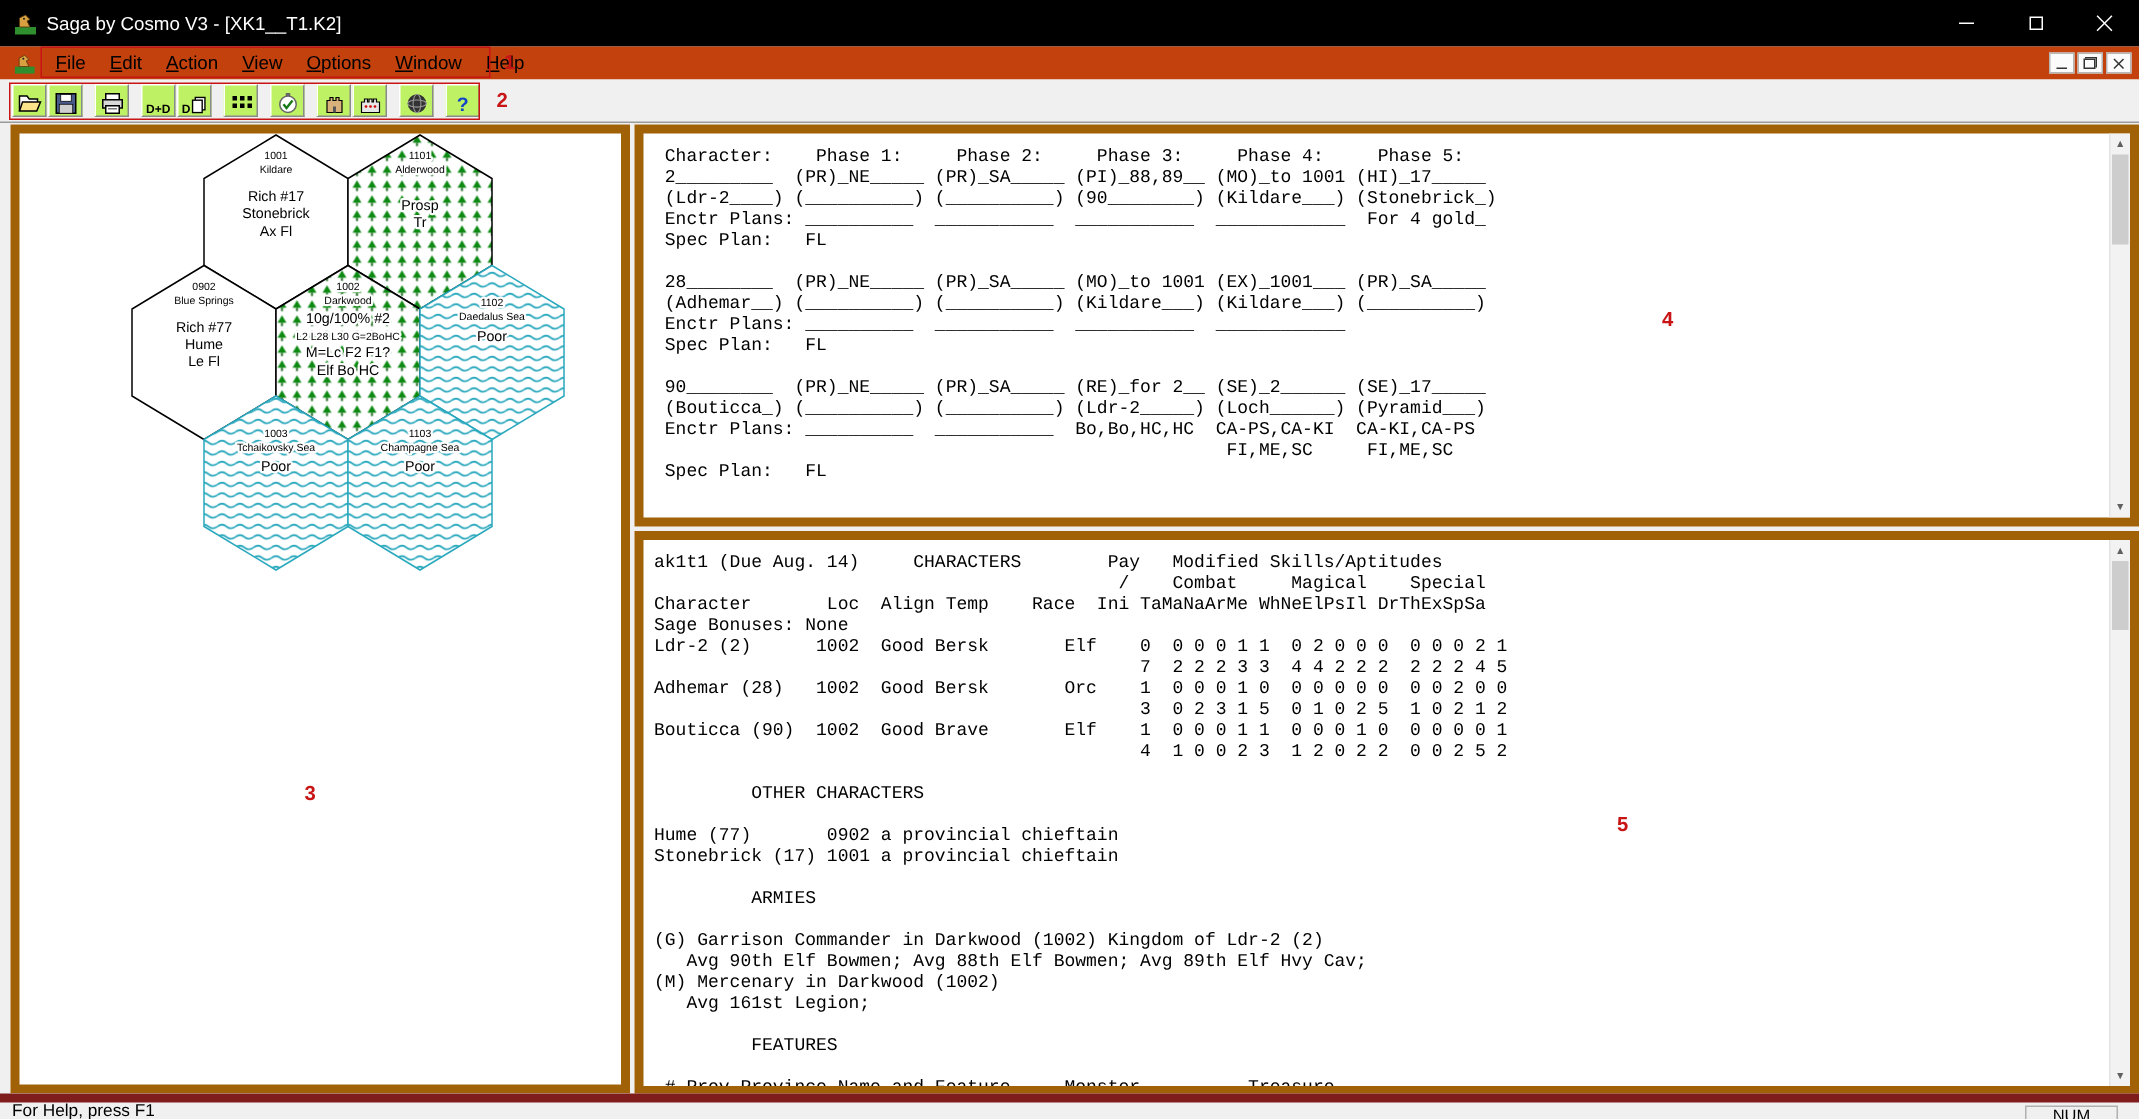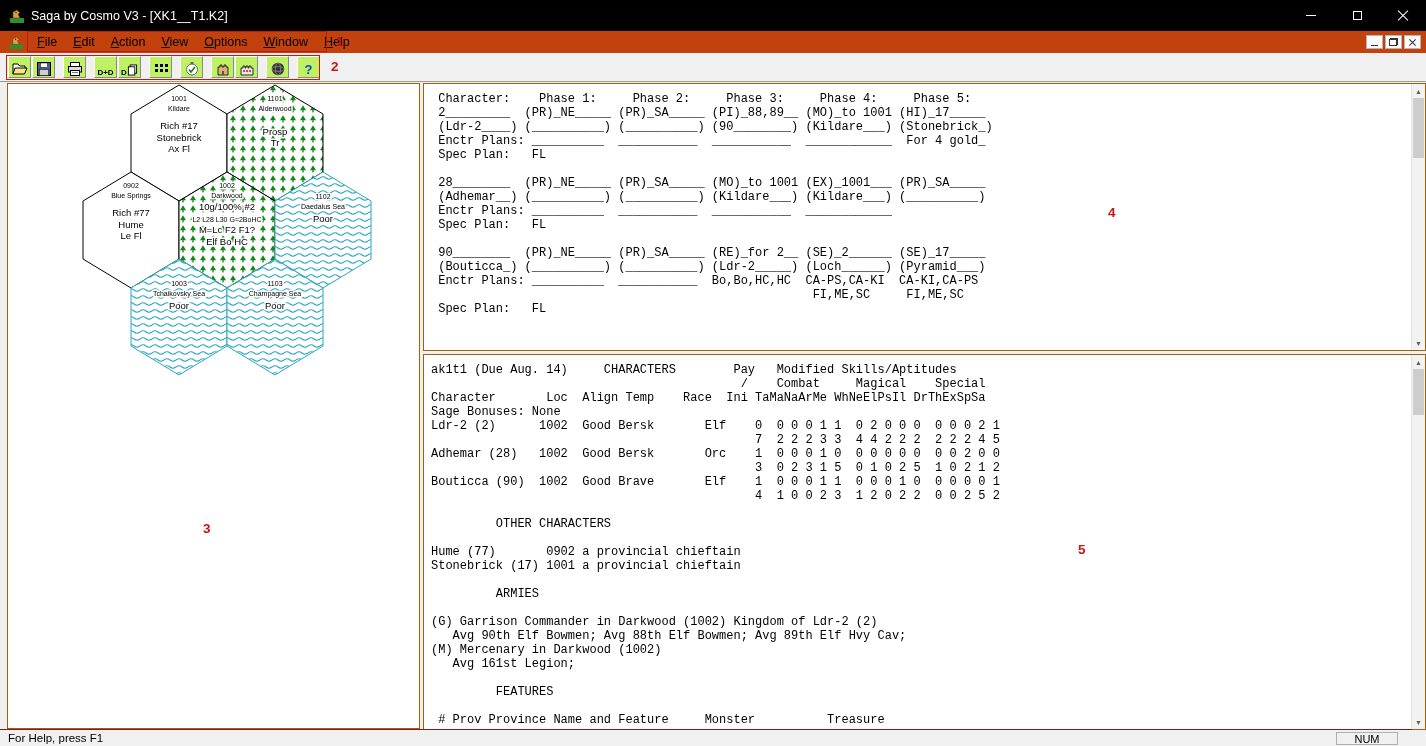--- a/index.html
+++ b/index.html
@@ -40,33 +40,33 @@
   
   .toolbar { position:absolute; top:53px; left:0; right:0; height:28px; background:#f0f0f0; display:flex; align-items:center; padding-left:8px; }
   .toolbar-buttons { display:flex; align-items:center; }
   .tb-btn { width:23px; height:22px; background:#bef264; border:1px solid; border-color:#ffffff #8a8a8a #8a8a8a #ffffff; display:flex; align-items:flex-end; justify-content:center; margin-right:1px; }
   .tb-sep { width:7px; }
   .tb-dd { font-weight:bold; font-size:8px; }
   .tb-help { font-weight:bold; font-size:13px; color:#1244c8; }
 
   
   .client { position:absolute; top:81px; left:0; right:0; height:648px; background:#f0f0f0; border-top:1px solid #9a9a9a; }
-  .pane { position:absolute; background:#fff; border:1px solid #a16207; overflow:hidden; }
+  .pane { position:absolute; background:#fff; border:6px solid #a16207; overflow:hidden; }
   .map-pane { left:7px; top:1px; width:413px; height:646px; }
   .orders-pane { left:423px; top:1px; right:0; height:268px; }
   .stats-pane { left:423px; top:272px; right:0; height:376px; }
   pre.mono { font-family:"Liberation Mono","DejaVu Sans Mono",monospace; font-size:12px; line-height:14px; padding:8px 0 0 7px; white-space:pre; color:#000; }
 
   .scrollbar { position:absolute; top:0; right:0; bottom:0; width:14px; background:#f2f2f2; border-left:1px solid #e4e4e4; }
   .sb-arrow { height:14px; display:flex; align-items:center; justify-content:center; font-size:7px; color:#606060; }
   .sb-arrow.down { position:absolute; bottom:0; left:0; right:0; }
   .sb-thumb { position:absolute; left:1px; right:1px; background:#cdcdcd; }
 
   
-  .statusbar { position:absolute; left:0; bottom:0; right:14px; height:17px; background:#f0f0f0; border-top:1px solid #7f1d1d; font-size:11.5px; display:flex; align-items:center; padding-left:8px; color:#000; }
+  .statusbar { position:absolute; left:0; bottom:0; right:0; height:17px; background:#f0f0f0; border-top:6px solid #7f1d1d; font-size:11.5px; display:flex; align-items:center; padding-left:8px; color:#000; }
   .num-box { position:absolute; right:14px; top:2px; width:62px; height:13px; border:1px solid #b0b0b0; display:flex; align-items:center; justify-content:center; font-size:11px;margin-left:26px; }
 
   
   .anno-overlay { position:absolute; inset:0; pointer-events:none; z-index:50; }
   .anno-box { position:absolute; border:1px solid; }
   .anno-num { position:absolute; font-weight:bold; font-size:13.5px; }
 
   
   svg text { font-family:"Liberation Sans",sans-serif; fill:#000; }
   .halo { paint-order:stroke; stroke:#ffffff; stroke-width:3px; stroke-linejoin:round; }

